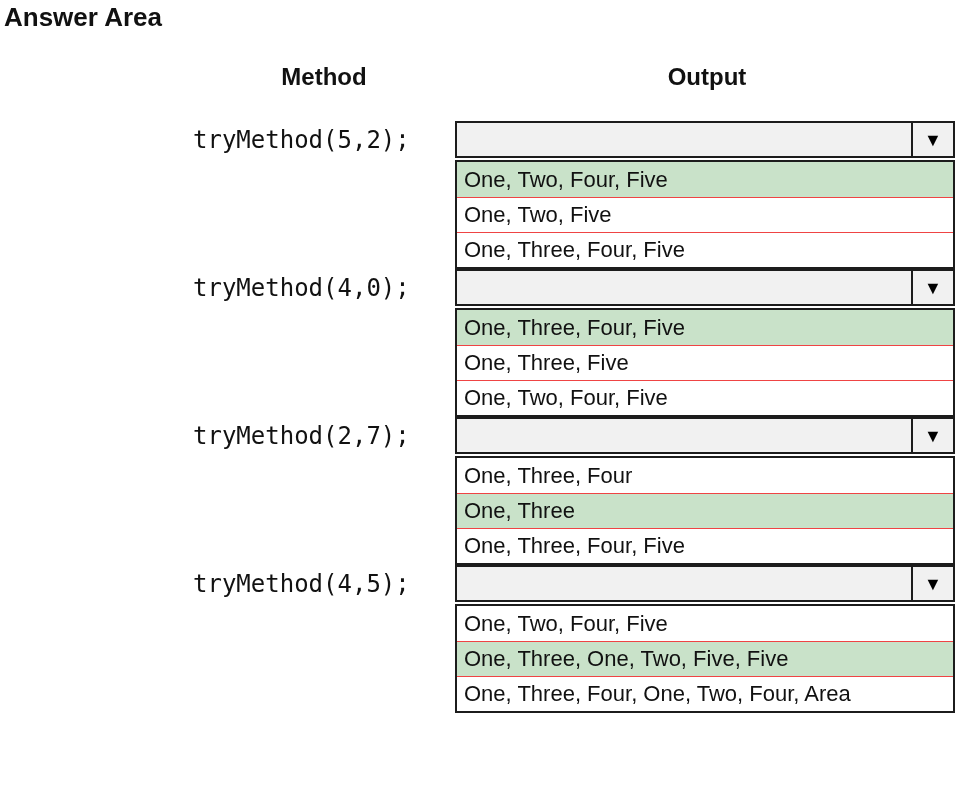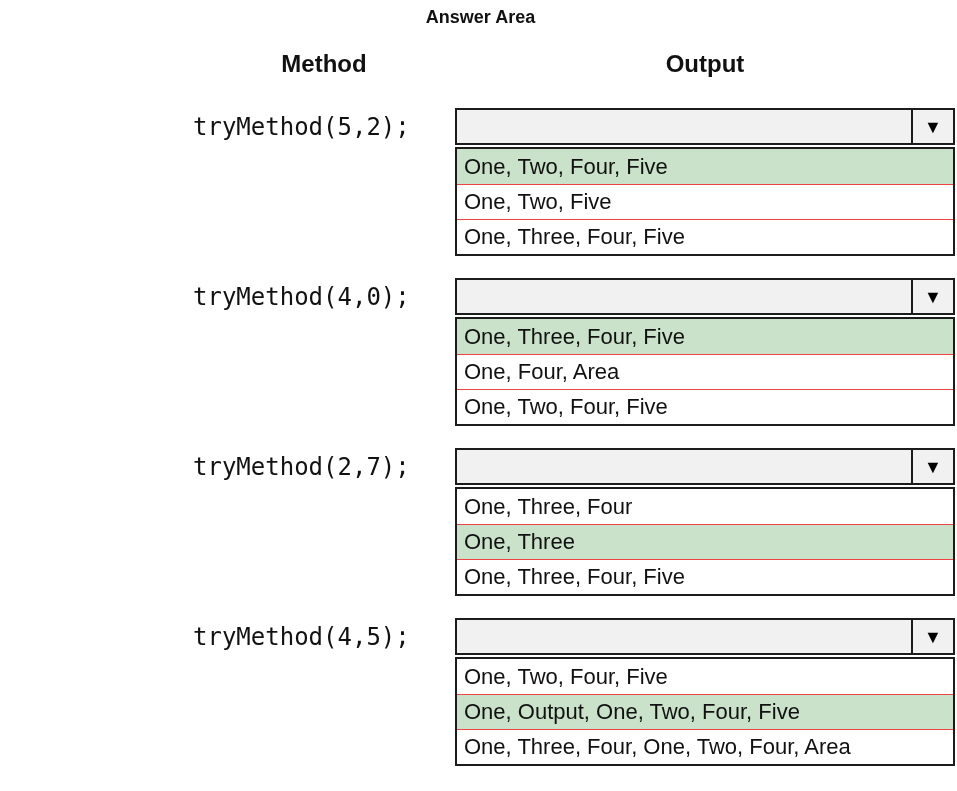--- a/index.html
+++ b/index.html
@@ -14,42 +14,41 @@
     background: #ffffff;
     width: 957px;
     height: 791px;
     overflow: hidden;
     font-family: "Liberation Sans", sans-serif;
     color: #111111;
   }
   .page { width: 957px; height: 791px; position: relative; }
 
   .title {
-    font-size: 18px;
+    font-size: 26px;
     font-weight: bold;
     margin: 2px 0 0 4px;
     line-height: 30px;
     letter-spacing: 0px;
-    text-align: center;
   }
 
   .layout-row { display: flex; margin-left: 193px; }
   .col-a { width: 262px; flex: 0 0 262px; }
   .col-b { width: 500px; flex: 0 0 500px; }
 
-  .headers { margin-top: 18px; }
+  .headers { margin-top: 31px; justify-content: space-between; }
   .header-cell {
     font-size: 24px;
     font-weight: bold;
     text-align: center;
     line-height: 28px;
   }
 
   .questions { margin-top: 30px; }
-  .question-block + .question-block { margin-top: 22px; }
+  .question-block + .question-block { }
 
   .method-call {
     font-family: "DejaVu Sans Mono", "Liberation Mono", monospace;
     font-size: 24px;
     padding-top: 5px;
     white-space: nowrap;
   }
 
   .dropdown { width: 500px; }
 
@@ -136,21 +135,21 @@
     <div class="col-a method-call">tryMethod(4,0);</div>
     <div class="col-b dropdown">
       <div class="select-box">
         <span class="selected-value"></span>
         <span class="arrow-btn">
           <span class="arrow-glyph">▼</span>
         </span>
       </div>
       <div class="options">
             <div class="option highlighted">One, Three, Four, Five</div>
-            <div class="option">One, Four, Area</div>
+            <div class="option">One, Three, Five</div>
             <div class="option">One, Two, Four, Five</div>
           </div>
     </div>
   </div>
       <div class="layout-row question-block">
     <div class="col-a method-call">tryMethod(2,7);</div>
     <div class="col-b dropdown">
       <div class="select-box">
         <span class="selected-value"></span>
         <span class="arrow-btn">
@@ -168,20 +167,20 @@
     <div class="col-a method-call">tryMethod(4,5);</div>
     <div class="col-b dropdown">
       <div class="select-box">
         <span class="selected-value"></span>
         <span class="arrow-btn">
           <span class="arrow-glyph">▼</span>
         </span>
       </div>
       <div class="options">
             <div class="option">One, Two, Four, Five</div>
-            <div class="option highlighted">One, Output, One, Two, Four, Five</div>
+            <div class="option highlighted">One, Three, One, Two, Five, Five</div>
             <div class="option">One, Three, Four, One, Two, Four, Area</div>
           </div>
     </div>
   </div>
     </div>
 
 </div>
 
 </body></html>

